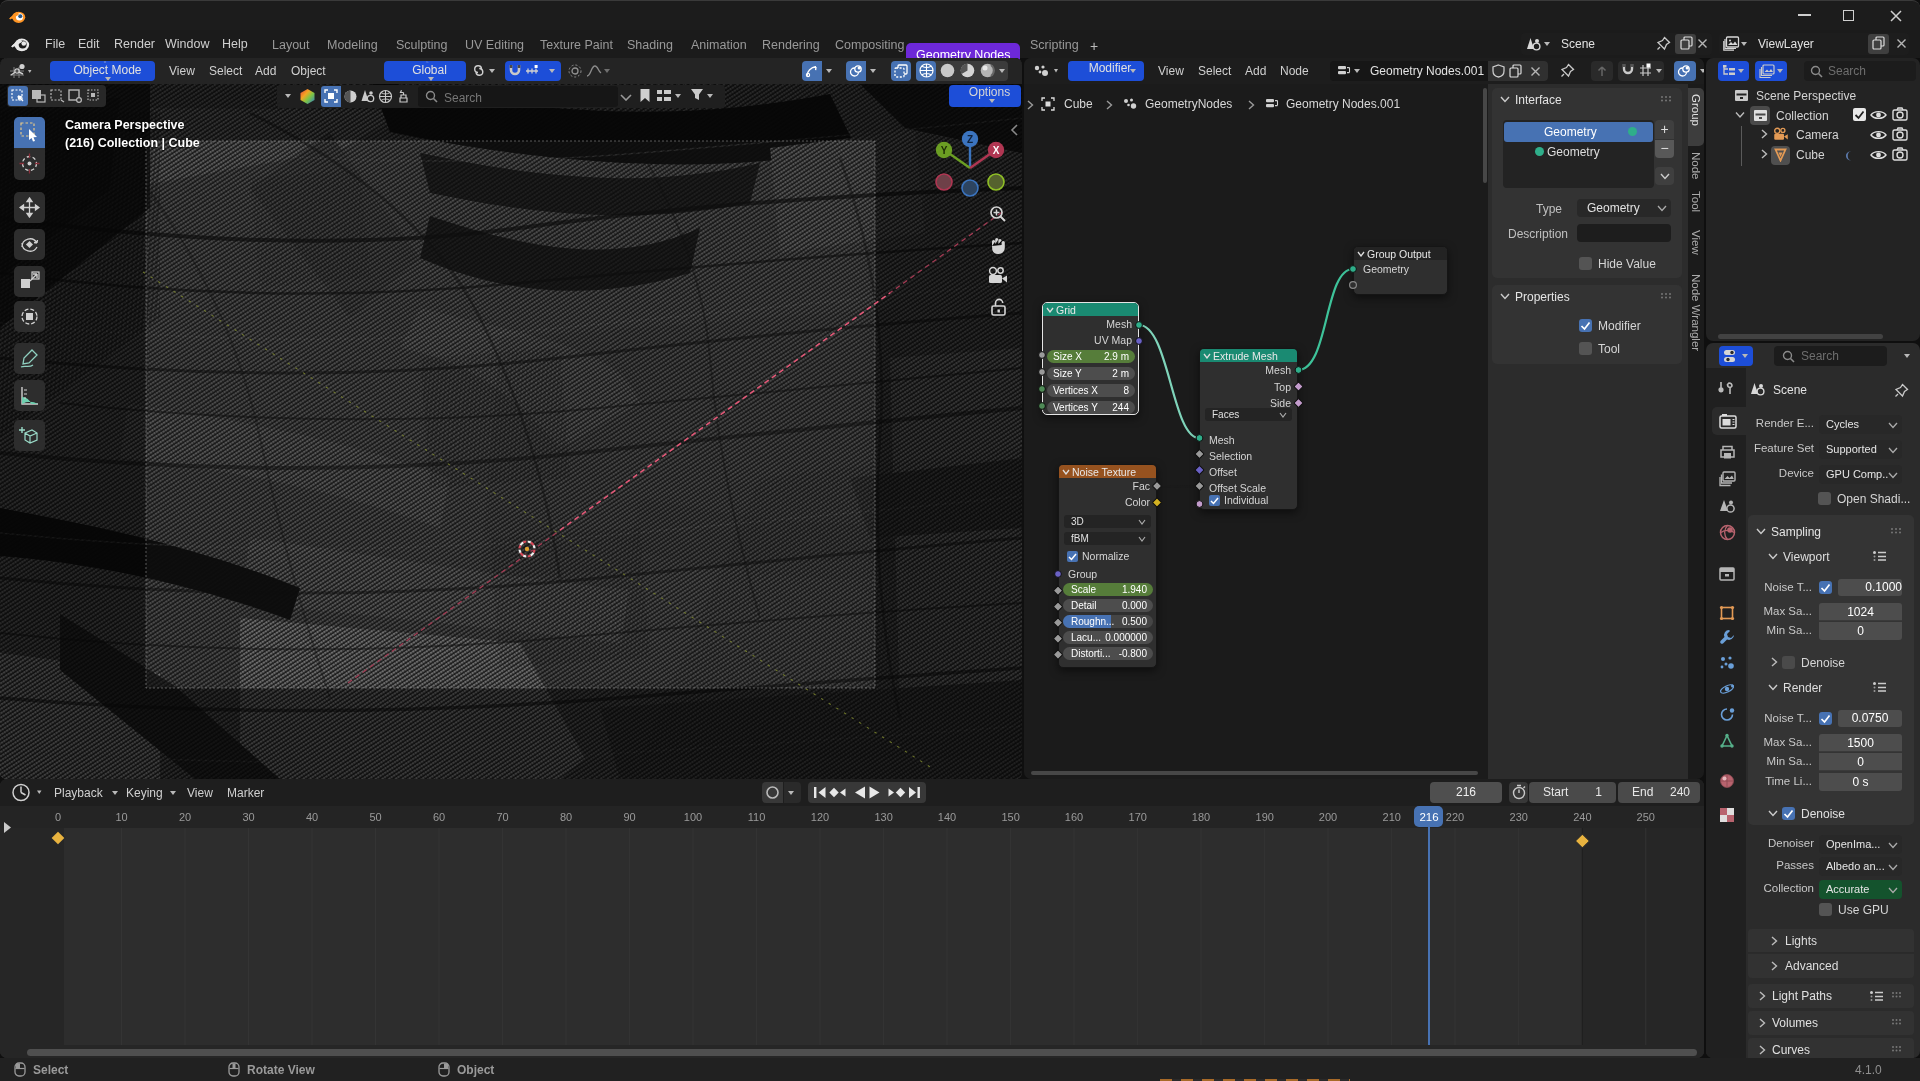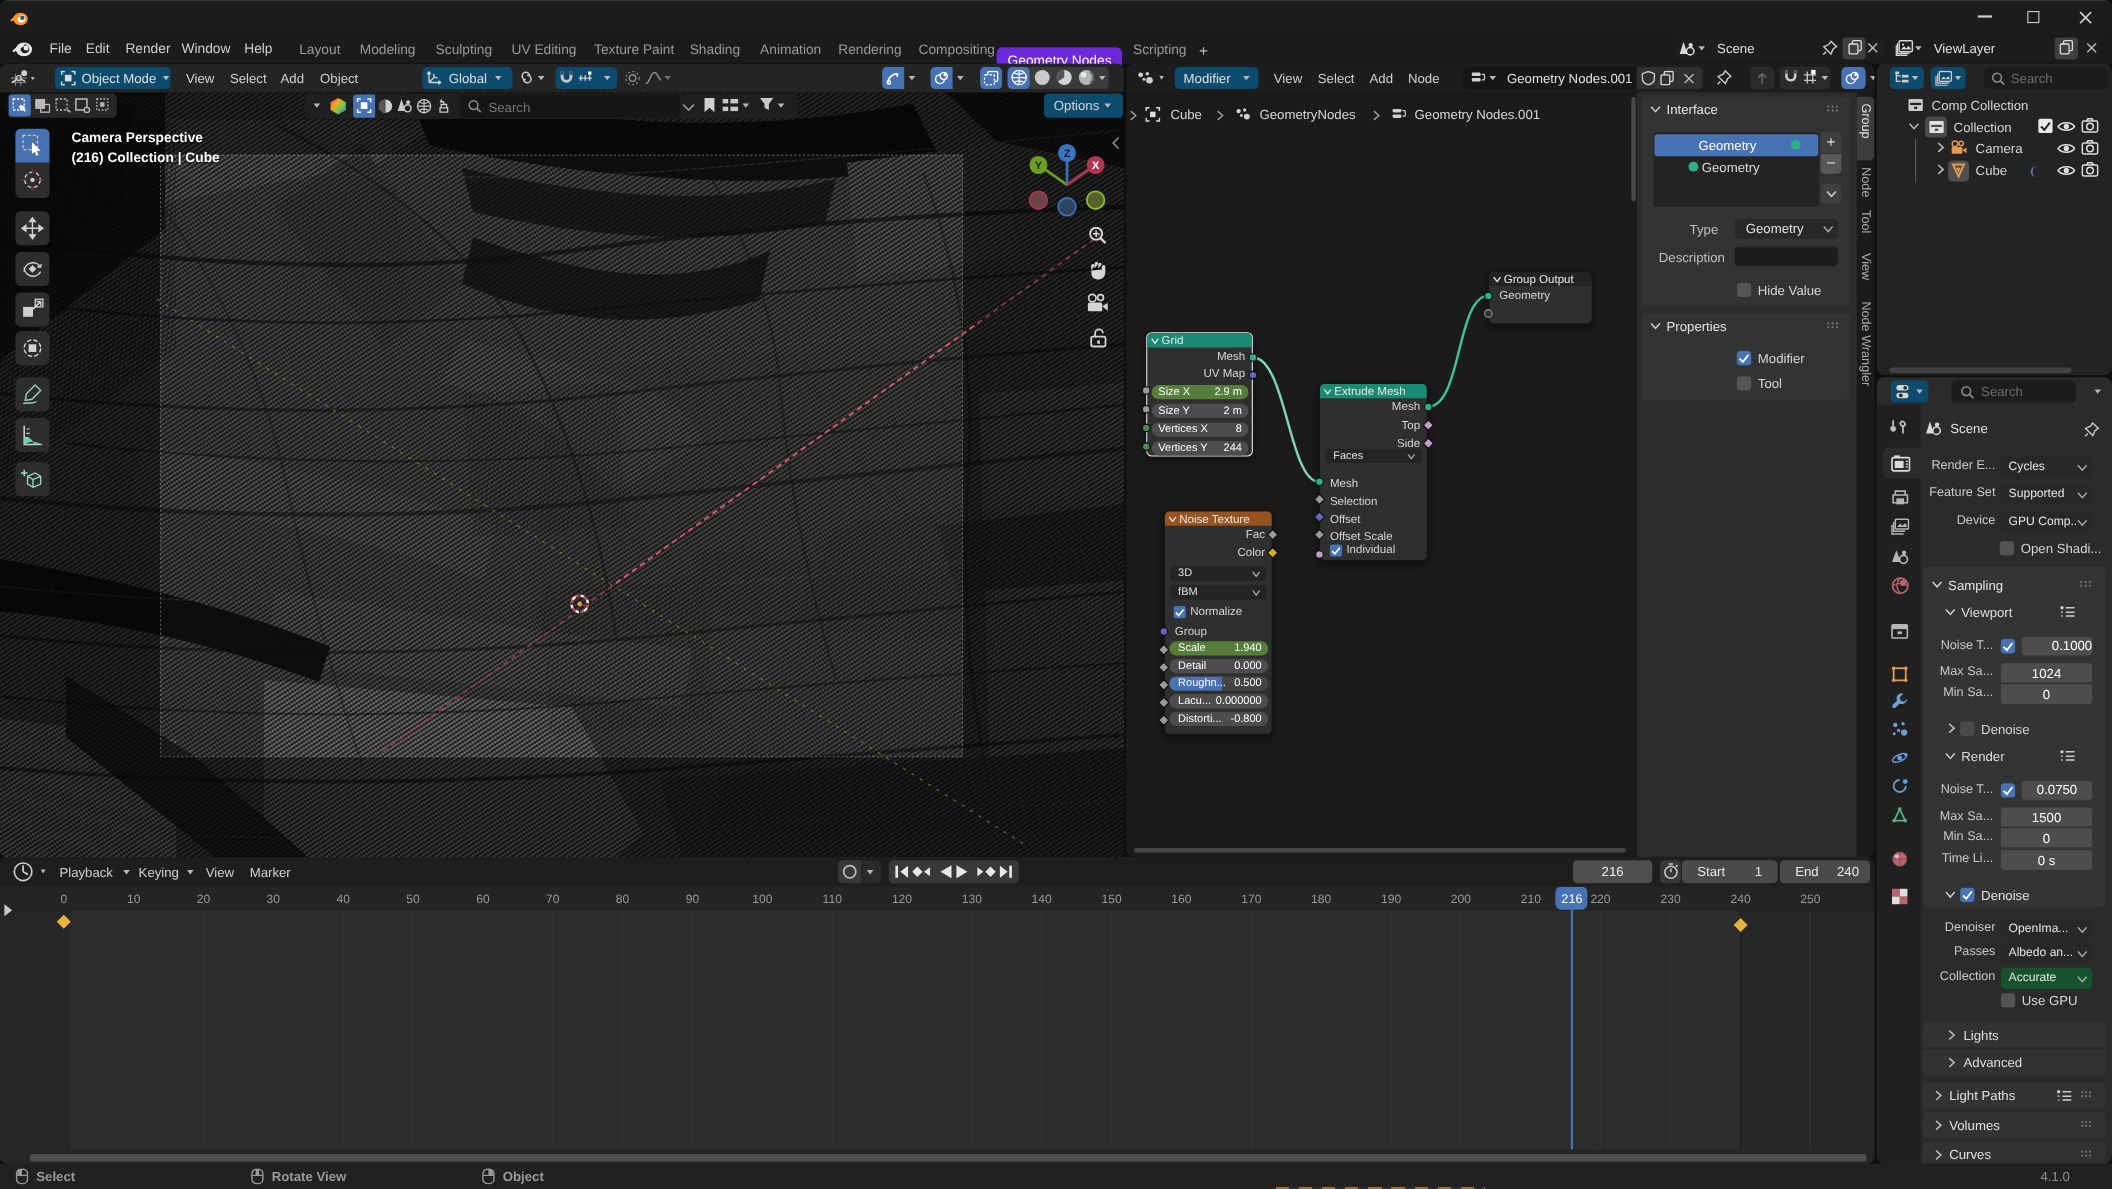--- a/index.html
+++ b/index.html
@@ -1,21 +1,21 @@
 <!DOCTYPE html>
 <html><head>
 <meta charset="utf-8">
 <style>
 * { margin:0; padding:0; box-sizing:border-box; }
 html,body { width:1920px; height:1081px; overflow:hidden; background:#0f0f0f;
   font-family:"Liberation Sans", sans-serif; font-size:12px; color:#d5d5d5; }
 .abs { position:absolute; }
 #root { position:absolute; top:0; left:0; width:1920px; height:1081px; }
 .row { display:flex; align-items:center; }
-.btn { background:#0c4a6e; border-radius:4px; }
+.btn { background:#1d4ed8; border-radius:4px;flex-direction:column; }
 .caret { display:inline-block; width:0; height:0; border-left:3.5px solid transparent;
   border-right:3.5px solid transparent; border-top:4px solid #b9b9b9; }
 
 #titlebar { left:0; top:0; width:1920px; height:30px; background:#1c1c1c;
   border-top:1px solid #3a3a3a; border-radius:8px 8px 0 0; }
 #menurow { left:0; top:30px; width:1920px; height:28px; background:#1b1b1b; }
 .menuitem { color:#cfcfcf; font-size:12.5px; margin:0 9px; }
 .tab { color:#999; font-size:12.5px; padding:5px 10px; }
 .tab.active { color:#fff; background:#6d28d9; border-radius:5px 5px 0 0;margin-top:10px; }
 
@@ -764,21 +764,21 @@
           <circle cx="5.5" cy="5.5" r="4" fill="none" stroke="#8a8a8a" stroke-width="1.4"></circle>
           <path d="M8.5 8.5 L12 12" stroke="#8a8a8a" stroke-width="1.6"></path>
         </svg>
       <span class="abs" style="left:24px;top:3px;color:#6e6e6e">Search</span>
     </div>
     <svg class="abs" style="left:28px;top:31px" width="15" height="13" viewBox="0 0 15 13">
         <rect x="1" y="1" width="13" height="11" rx="1" fill="#c9c9c9"></rect>
         <rect x="2.5" y="4.5" width="10" height="2" fill="#232323"></rect>
         <rect x="6" y="8" width="3" height="2" fill="#232323"></rect>
       </svg>
-    <span class="abs" style="left:50px;top:31px;color:#d4d4d4">Comp Collection</span>
+    <span class="abs" style="left:50px;top:31px;color:#d4d4d4">Scene Perspective</span>
     <svg class="abs" style="left:29px;top:53px" width="10" height="8" viewBox="0 0 10 8">
         <path d="M1 1.5 L5 6 L9 1.5" stroke="#bbb" stroke-width="1.4" fill="none"></path>
       </svg>
     <div class="abs" style="left:44px;top:48px;width:20px;height:19px;background:#4a4a4a;border-radius:4px"></div>
     <svg class="abs" style="left:47px;top:51px" width="15" height="13" viewBox="0 0 15 13">
         <rect x="1" y="1" width="13" height="11" rx="1" fill="#e0e0e0"></rect>
         <rect x="2.5" y="4.5" width="10" height="2" fill="#4a4a4a"></rect>
         <rect x="6" y="8" width="3" height="2" fill="#4a4a4a"></rect>
       </svg>
     <span class="abs" style="left:70px;top:51px;color:#d4d4d4">Collection</span>

